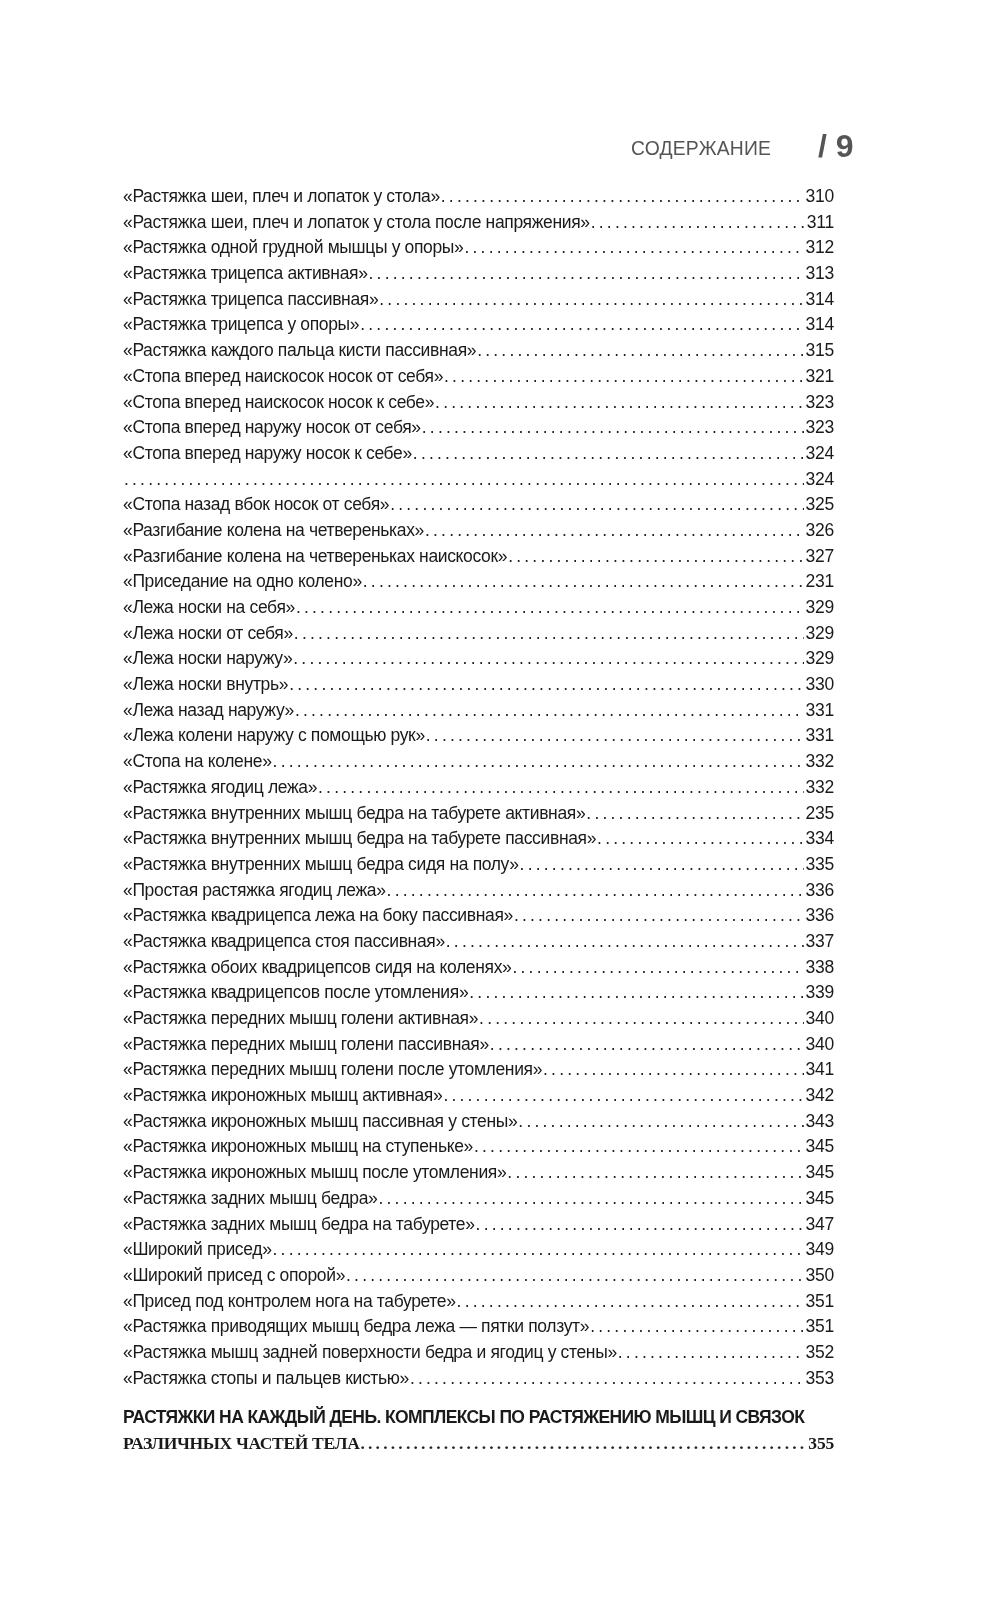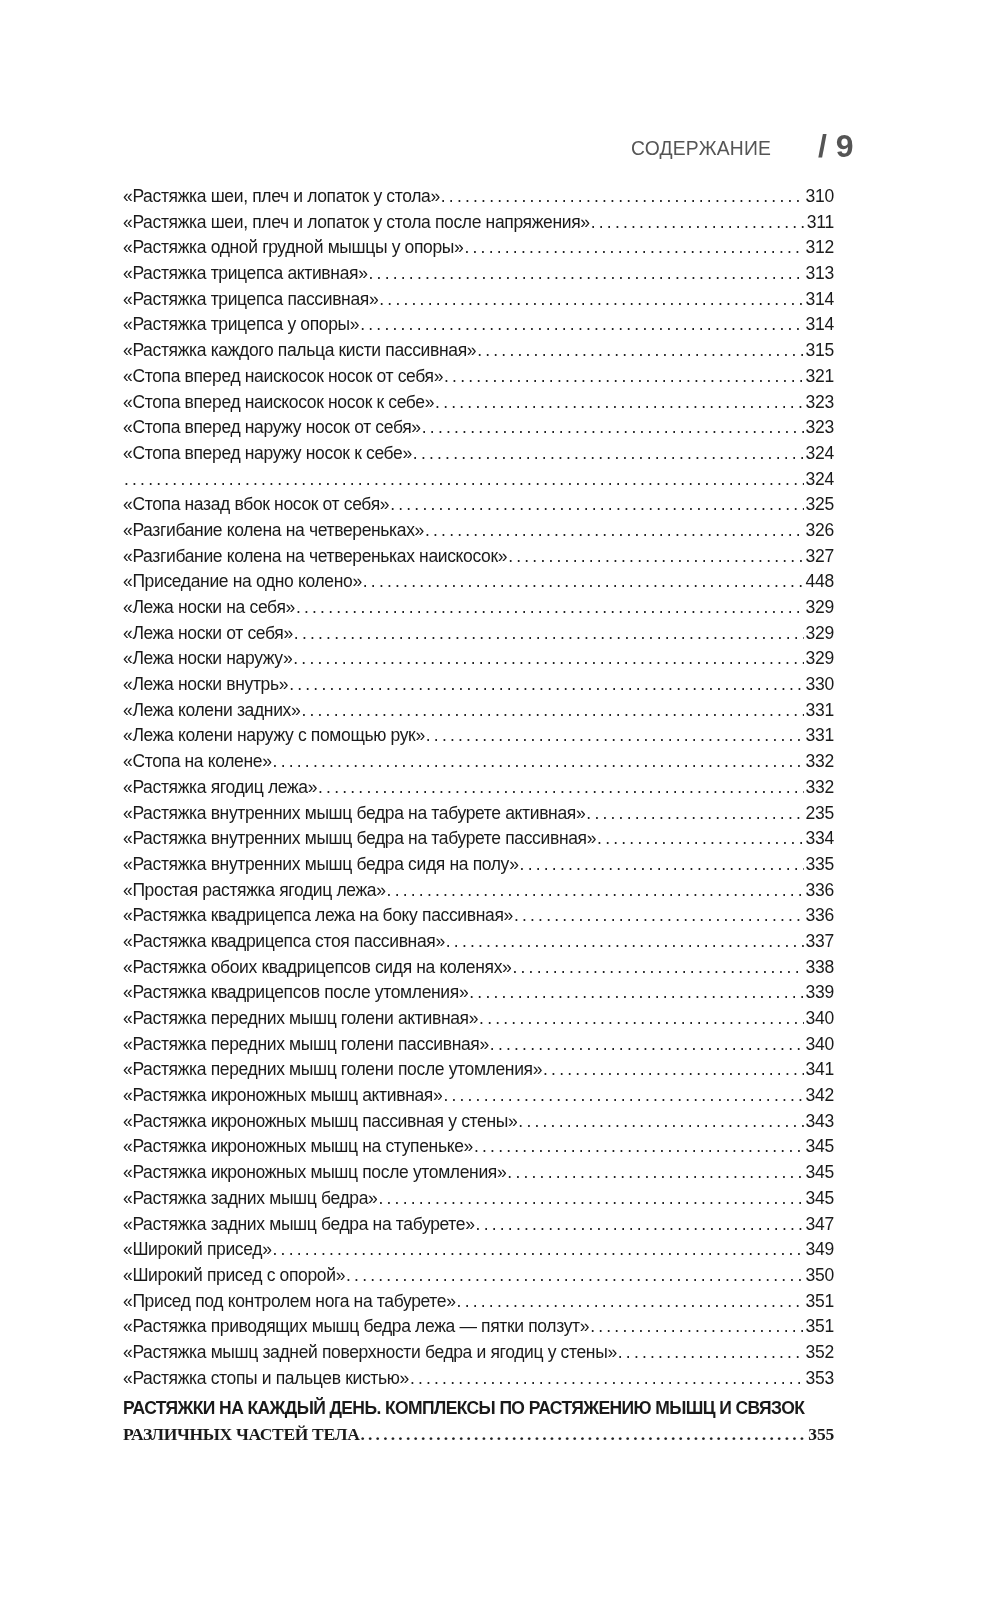--- a/index.html
+++ b/index.html
@@ -8,21 +8,21 @@
   .header { position: absolute; top: 128px; left: 0; width: 1000px; height: 40px; }
   .header-title { position: absolute; left: 631px; top: 8px; font-size: 21px; color: #555;
                   letter-spacing: 0.2px; font-weight: normal; transform: scaleX(0.92); transform-origin: left center; }
   .header-page { position: absolute; left: 818px; top: 0px; font-size: 32px; font-weight: bold; color: #555; }
   .toc { position: absolute; left: 123px; top: 184px; width: 711px; }
   .row { display: flex; align-items: baseline; height: 25.7px; font-size: 17.5px; line-height: 25.7px; white-space: nowrap; text-align: center; }
   .row .title { flex: 0 0 auto; transform-origin: left; letter-spacing: -0.35px; }
   .row .dots { flex: 1 1 auto; overflow: hidden; margin: 0 1px; letter-spacing: 3.2px; color: #222; }
   .row .dots::before { content: "....................................................................................................................................................................................."; }
   .row .page { flex: 0 0 auto; letter-spacing: -0.2px; }
-  .section { margin-top: 5px; font-weight: bold; font-size: 17.5px; line-height: 25.7px; letter-spacing: -0.6px; }
+  .section { margin-top: 14px; font-weight: bold; font-size: 17.5px; line-height: 25.7px; letter-spacing: -0.6px; }
   .section .line1 { display: block; white-space: nowrap; }
   .section .row { font-weight: bold; font-family: Liberation Serif, serif; }
 </style>
 </head>
 <body>
 
 <div class="header">
   <span class="header-title">СОДЕРЖАНИЕ</span>
   <span class="header-page">/ 9</span>
 </div>
@@ -99,21 +99,21 @@
         <span class="page">326</span>
       </div>
       <div class="row">
         <span class="title">«Разгибание колена на четвереньках наискосок»</span>
         <span class="dots"></span>
         <span class="page">327</span>
       </div>
       <div class="row">
         <span class="title">«Приседание на одно колено»</span>
         <span class="dots"></span>
-        <span class="page">448</span>
+        <span class="page">231</span>
       </div>
       <div class="row">
         <span class="title">«Лежа носки на себя»</span>
         <span class="dots"></span>
         <span class="page">329</span>
       </div>
       <div class="row">
         <span class="title">«Лежа носки от себя»</span>
         <span class="dots"></span>
         <span class="page">329</span>
@@ -122,21 +122,21 @@
         <span class="title">«Лежа носки наружу»</span>
         <span class="dots"></span>
         <span class="page">329</span>
       </div>
       <div class="row">
         <span class="title">«Лежа носки внутрь»</span>
         <span class="dots"></span>
         <span class="page">330</span>
       </div>
       <div class="row">
-        <span class="title">«Лежа колени задних»</span>
+        <span class="title">«Лежа назад наружу»</span>
         <span class="dots"></span>
         <span class="page">331</span>
       </div>
       <div class="row">
         <span class="title">«Лежа колени наружу с помощью рук»</span>
         <span class="dots"></span>
         <span class="page">331</span>
       </div>
       <div class="row">
         <span class="title">«Стопа на колене»</span>

